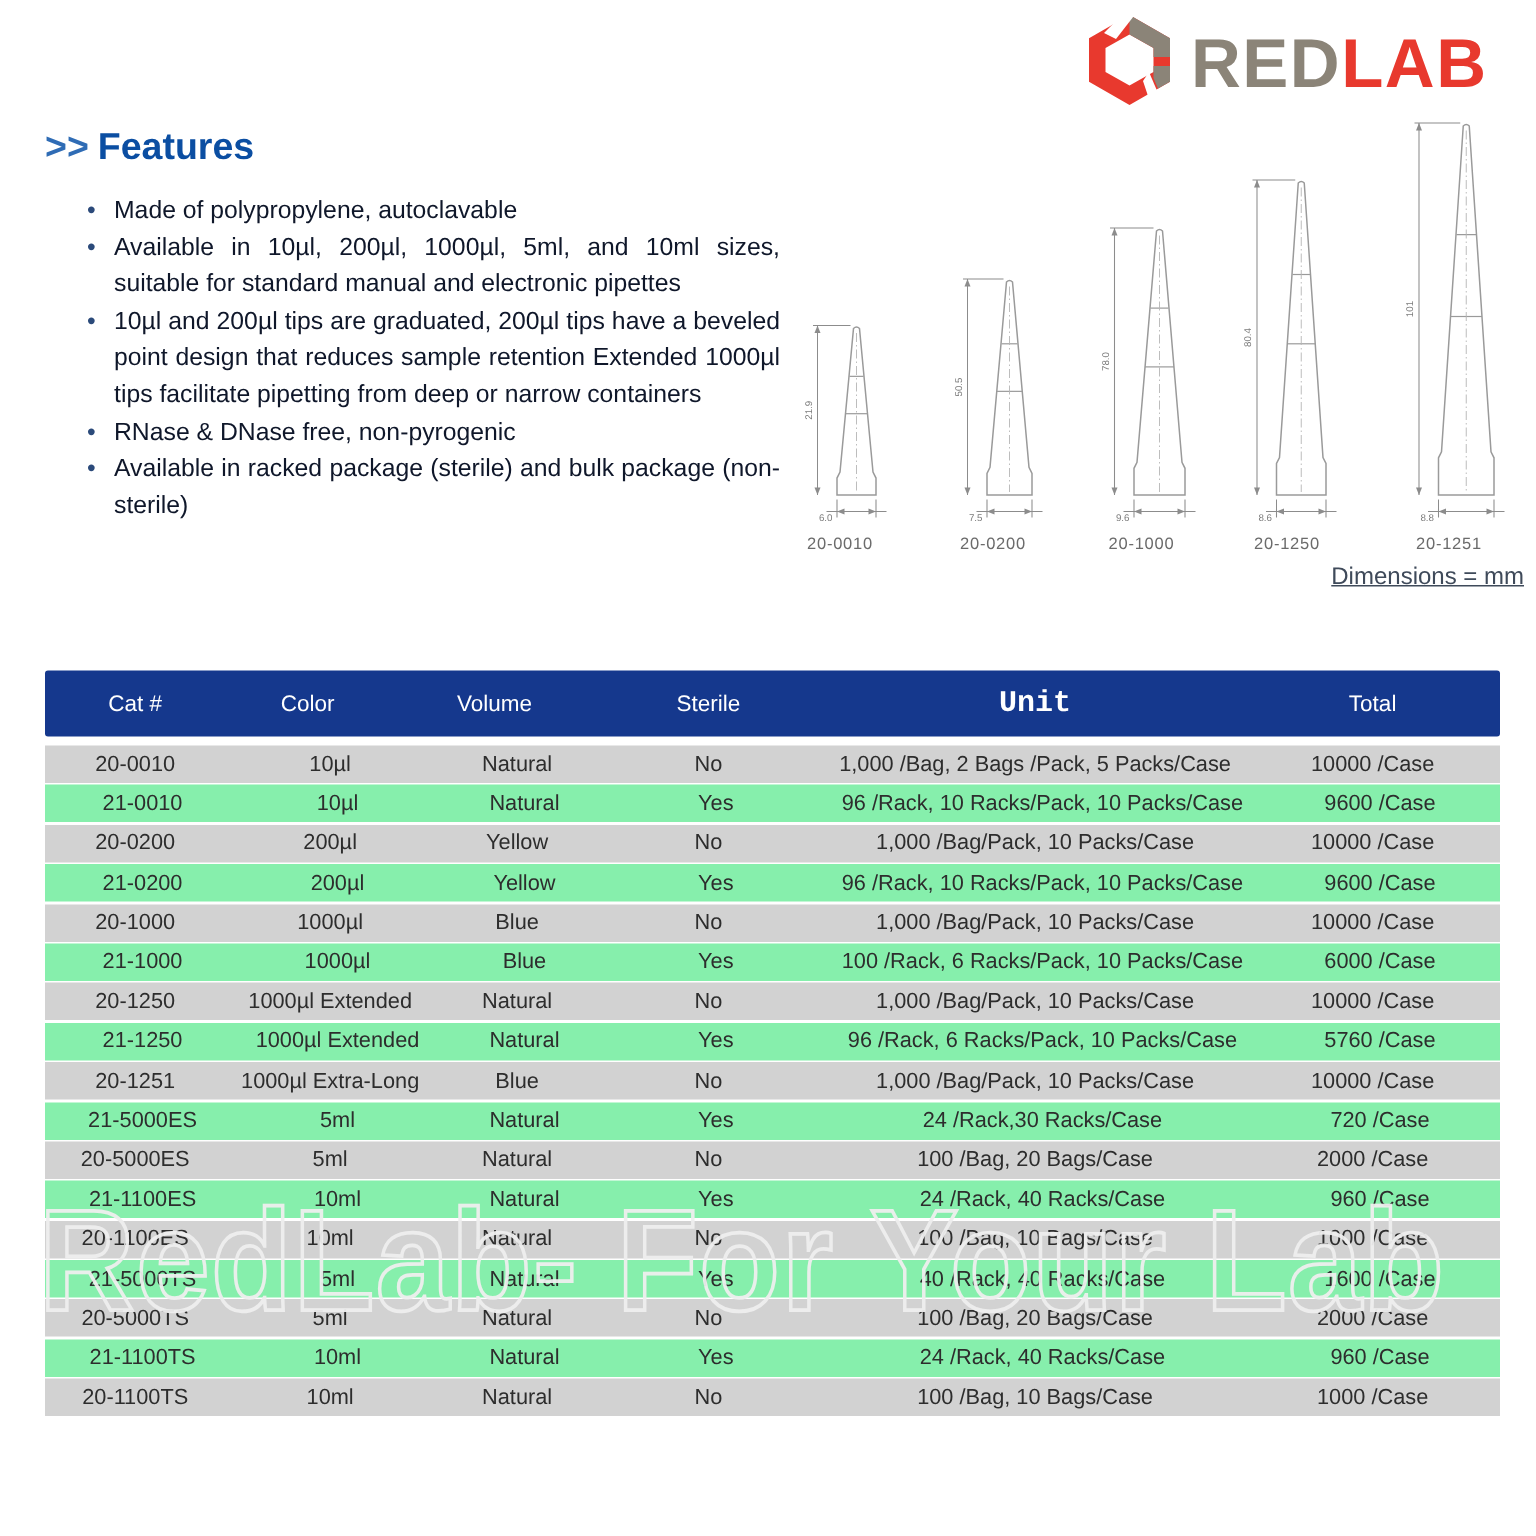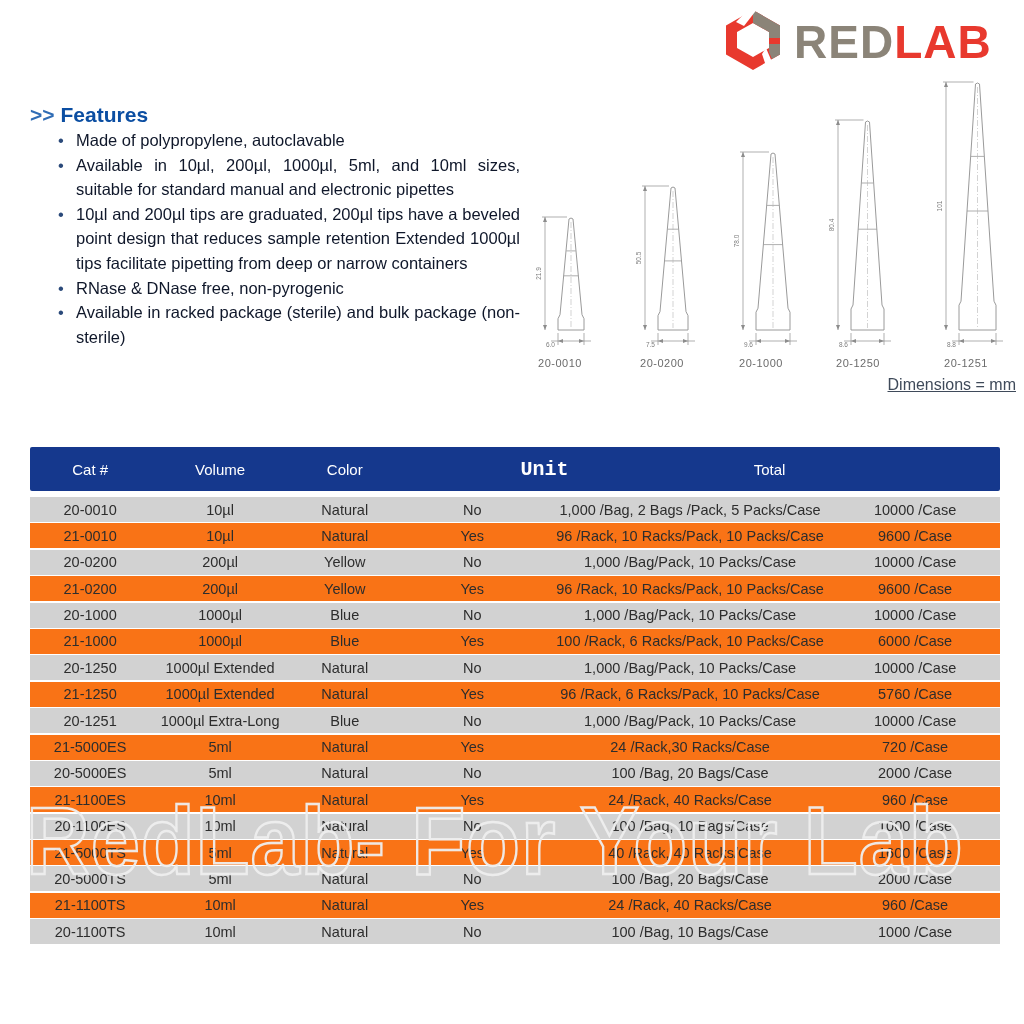--- a/index.html
+++ b/index.html
@@ -7,21 +7,21 @@
         font-family:"Liberation Sans", sans-serif;}
 
   
   #logo{position:absolute;top:8px;left:720px;width:320px;height:64px;display:flex;align-items:flex-end;}
   #logo svg{display:block;}
   .logo-text{font-size:46px;font-weight:800;letter-spacing:1px;line-height:60px;margin-left:8px;}
   .logo-red{color:#8b8478;}
   .logo-lab{color:#e8392e;}
 
   
-  #features-heading{position:absolute;left:30px;top:103px;font-size:21px;font-weight:700;color:#0b4ea2;}
+  #features-heading{position:absolute;left:30px;top:84px;font-size:25px;font-weight:700;color:#0b4ea2;}
   #features-heading .prefix{color:#2f6cb5;margin-right:6px;font-weight:700;}
   #features-list{position:absolute;left:58px;top:128px;width:462px;margin:0;padding:0;list-style:none;
                  font-size:16.5px;line-height:24.6px;color:#0f172a;text-align:justify;}
   #features-list li{position:relative;padding-left:18px;margin-bottom:0;}
   #features-list li::before{content:"\2022";position:absolute;left:0;top:0;color:#2b4a7a;}
 
   
   #diagram-area{position:absolute;left:0;top:0;width:1024px;height:410px;pointer-events:none;}
   .tip-fig{position:absolute;top:70px;}
   .tip-fig svg{display:block;}
@@ -30,21 +30,21 @@
             font-size:16px;color:#3f4a5a;text-decoration:underline;}
 
   
   #table{position:absolute;left:30px;top:447px;width:970px;}
   #table-header{display:flex;height:44px;background:#15388d;border-radius:2px;color:#ffffff;}
   .hcell{display:flex;align-items:center;justify-content:center;font-size:15px;font-weight:500;}
   .hcell.col4{font-weight:700;font-size:20px;font-family:Liberation Mono, monospace;}
   #table-body{margin-top:6px;}
   .trow{display:flex;height:25px;margin-bottom:1.4px;}
   .trow.odd{background:#d2d2d2;}
-  .trow.even{background:#f97316;}
+  .trow.even{background:#86efac;justify-content:flex-end;}
   .tcell{display:flex;align-items:center;justify-content:center;font-size:14.5px;color:#2d2d2d;}
   .col0{width:12.4%;}
   .col1{width:14.4%;}
   .col2{width:11.3%;}
   .col3{width:15.0%;}
   .col4{width:29.9%;}
   .col5{width:16.5%;}
 
   
   #watermark{position:absolute;left:26px;top:786px;width:1200px;font-size:96px;font-weight:700;
@@ -195,22 +195,23 @@
      <text x="28" y="277" text-anchor="end" font-size="6.5" fill="#7d7d7d" font-family="Liberation Sans, sans-serif">8.8</text>
    </svg>
         <div class="tip-label">20-1251</div>
       </div>
     </div>
   <div id="dim-note">Dimensions = mm</div>
 
   <div id="table">
     <div id="table-header">
       <div class="hcell col0">Cat #</div>
+      <div class="hcell col2">Color</div>
       <div class="hcell col1">Volume</div>
-      <div class="hcell col2">Color</div>
+      <div class="hcell col3">Sterile</div>
       <div class="hcell col4">Unit</div>
       <div class="hcell col5">Total</div>
     </div>
     <div id="table-body">
         <div class="trow odd">
           <div class="tcell col0">20-0010</div>
           <div class="tcell col1">10µl</div>
           <div class="tcell col2">Natural</div>
           <div class="tcell col3">No</div>
           <div class="tcell col4">1,000 /Bag, 2 Bags /Pack, 5 Packs/Case</div>

